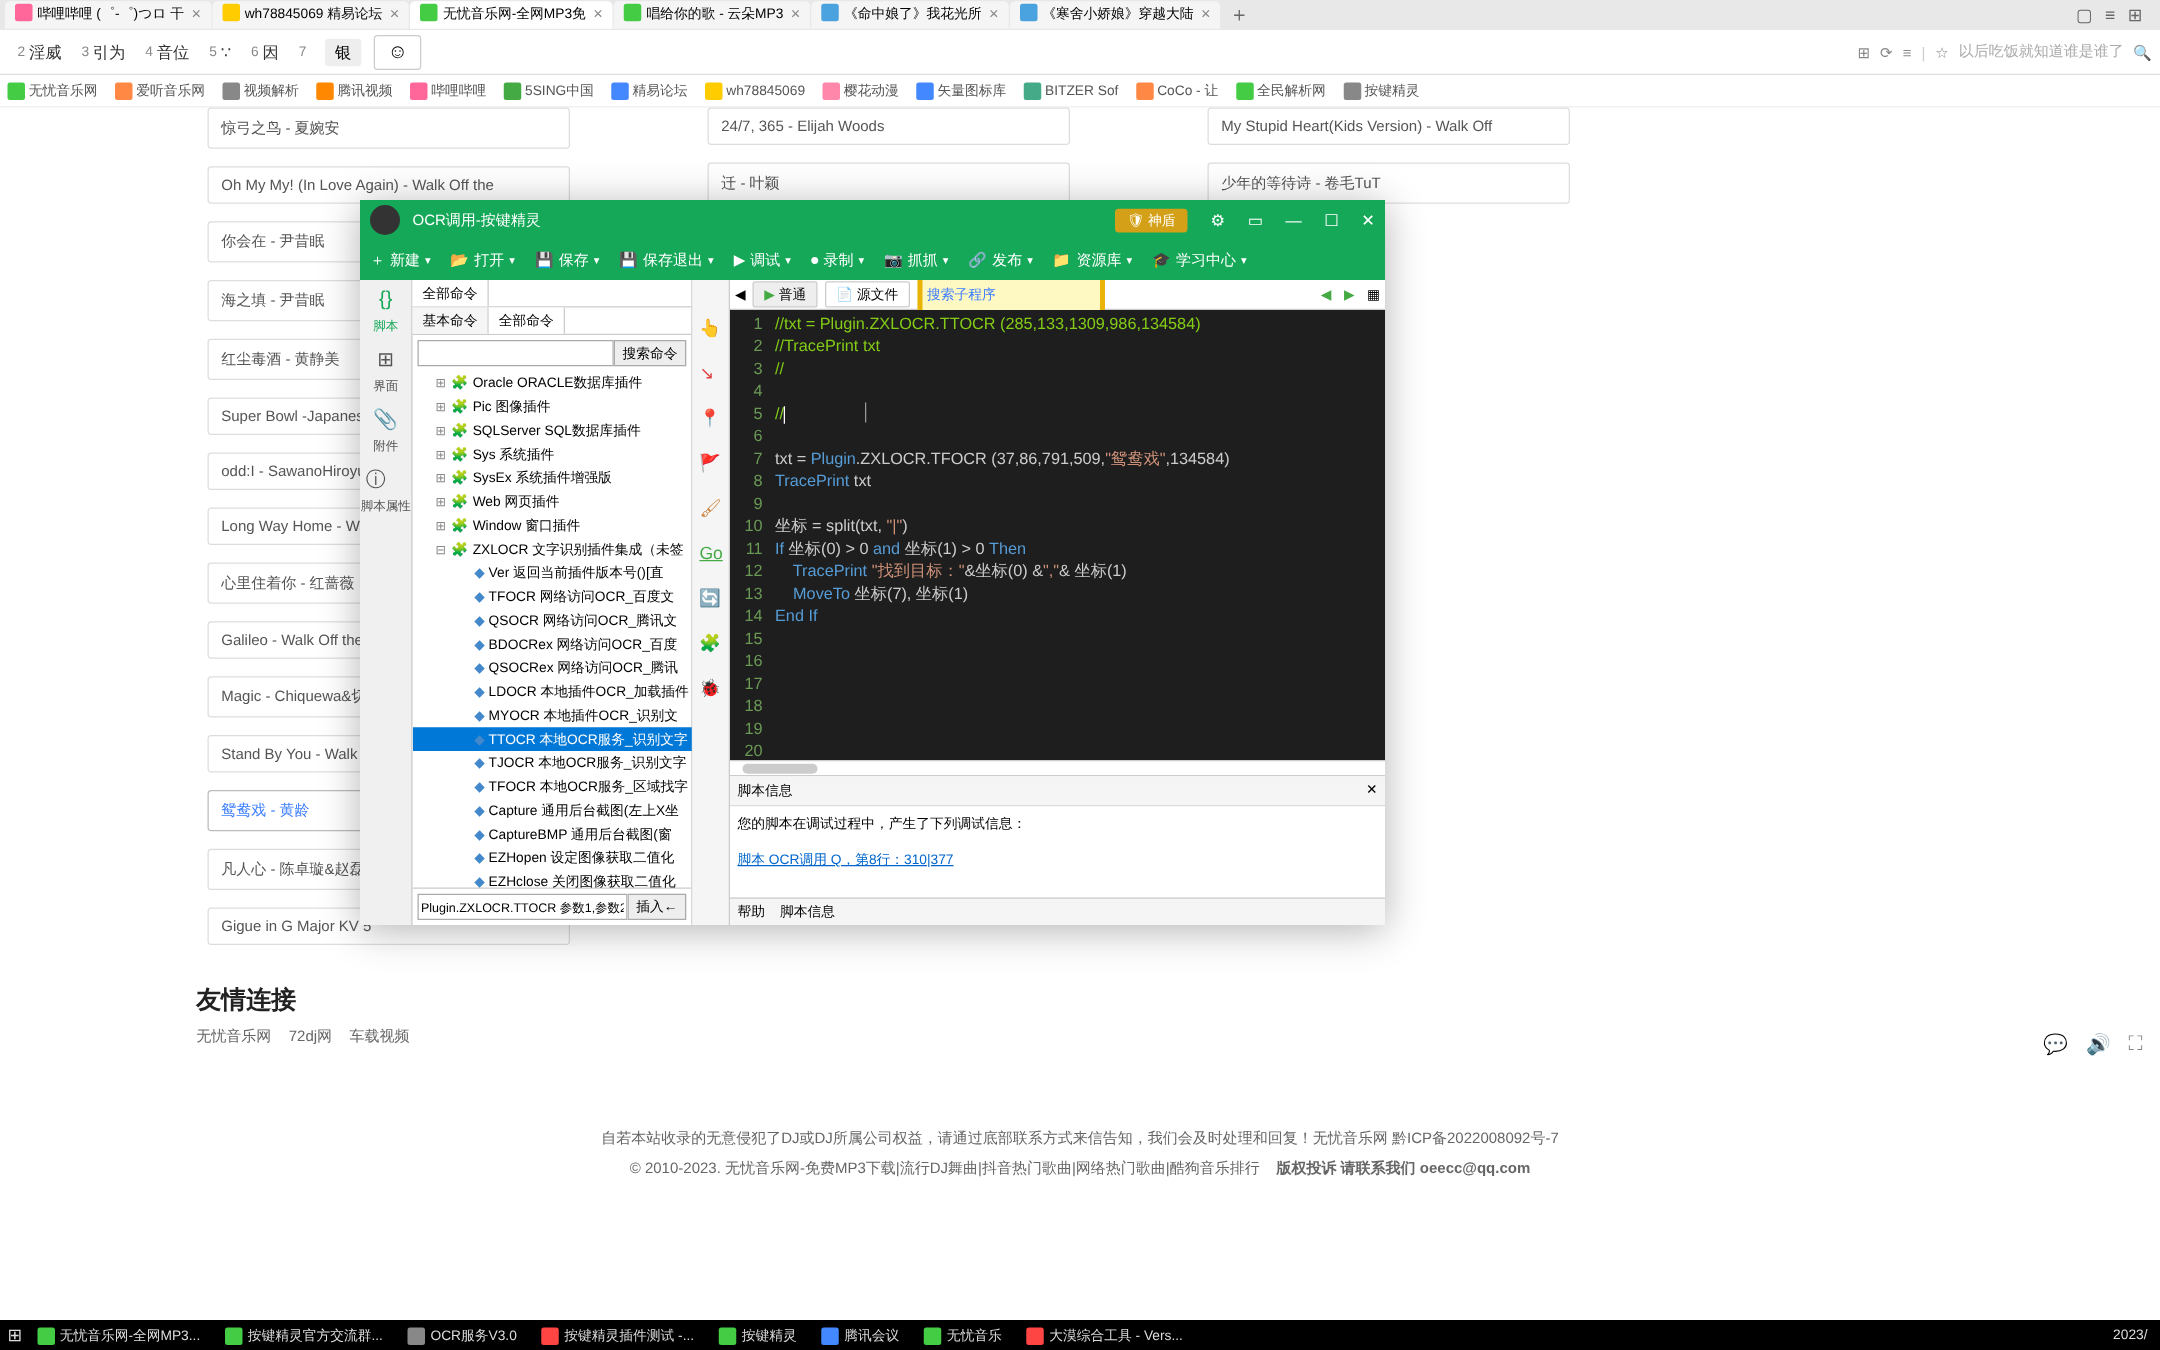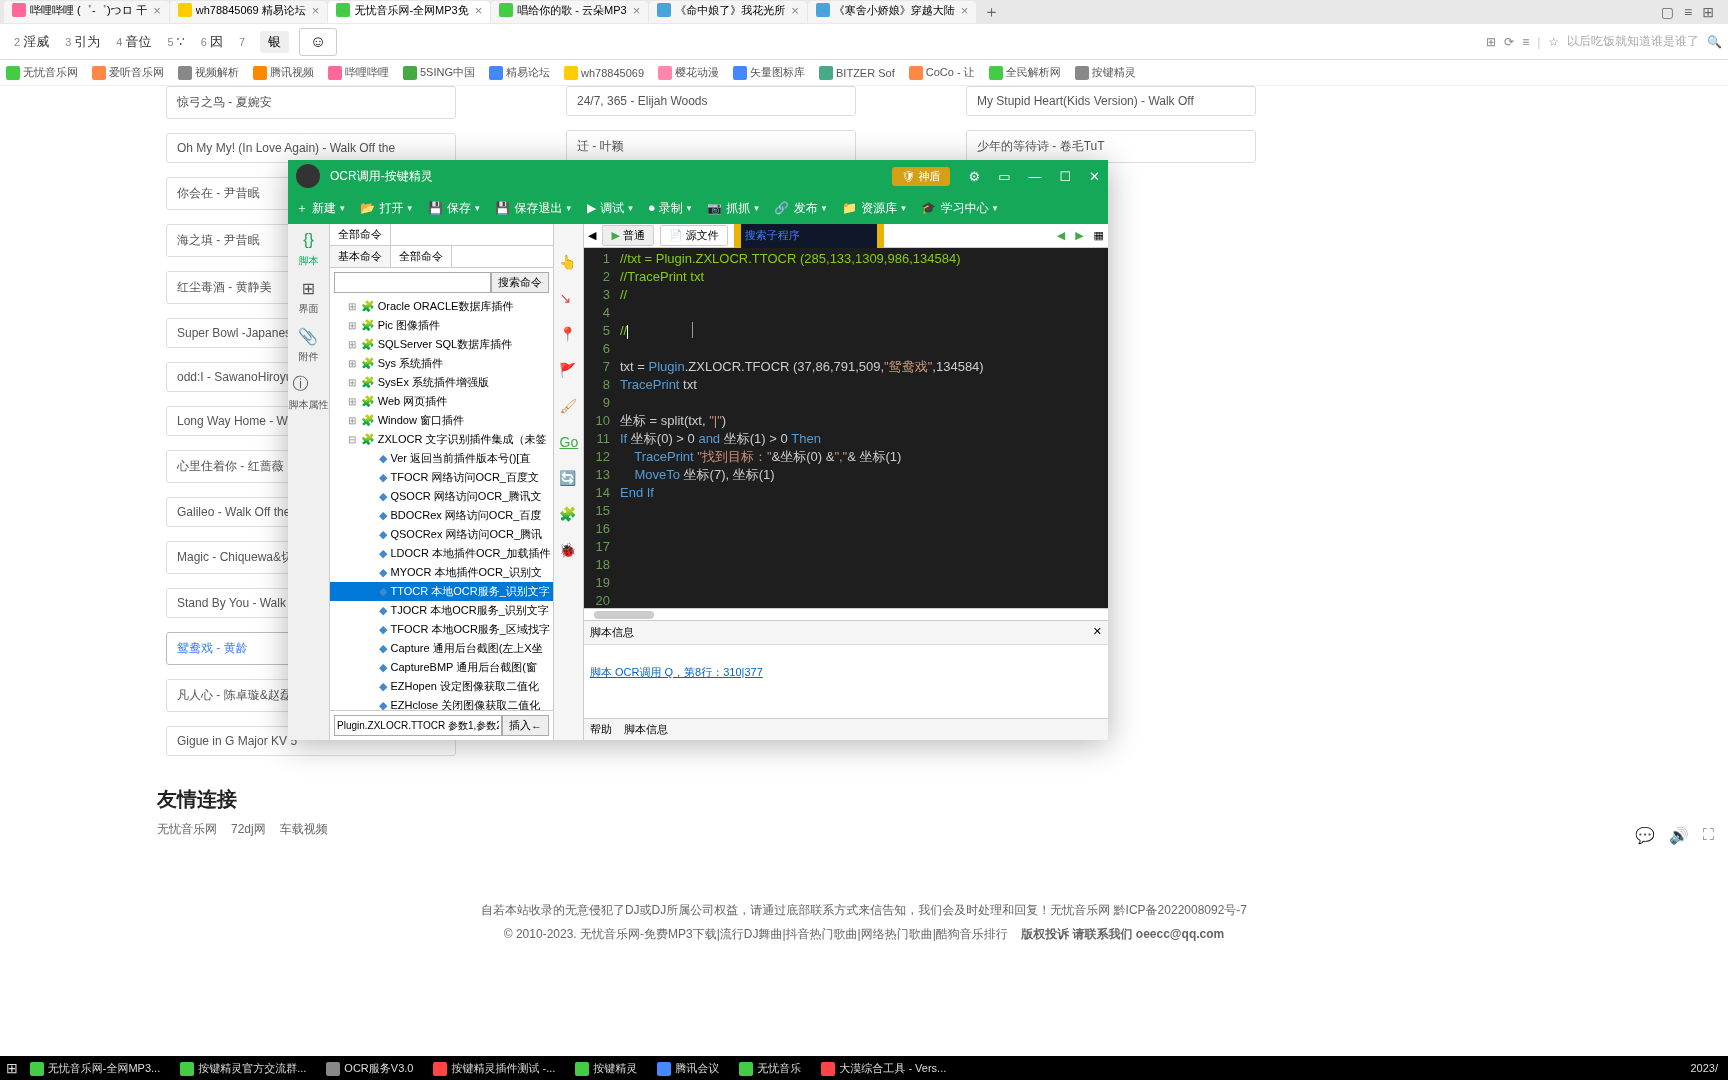--- a/index.html
+++ b/index.html
@@ -73,21 +73,21 @@
 .insert-input { flex: 1; border: 1px solid #aaa; padding: 2px; font-size: 10px; }
 .insert-btn { border: 1px solid #aaa; background: #eee; padding: 2px 6px; font-size: 11px; }
 
 .ide-gutter { width: 30px; background: #f5f5f5; border-right: 1px solid #ccc; display: flex; flex-direction: column; align-items: center; padding-top: 30px; gap: 18px; }
 .gutter-icon { width: 18px; height: 18px; font-size: 14px; }
 
 .ide-right { flex: 1; display: flex; flex-direction: column; }
 .editor-tabs { height: 24px; display: flex; align-items: center; font-size: 11px; border-bottom: 1px solid #ccc; padding: 0 4px; gap: 6px; }
 .etab { padding: 2px 8px; border: 1px solid #ccc; background: #eee; border-radius: 2px; display: flex; align-items: center; gap: 3px; }
 .etab.active { background: #fff; }
-.etab-combo { border: 7px solid #eab308; padding: 15px 4px; background: #0f172a; width: 150px; font-size: 11px; color: #3d7eff; }
+.etab-combo { border: 4px solid #eab308; padding: 15px 4px; background: #fef9c3; width: 150px; font-size: 11px; color: #3d7eff; }
 .etab-nav { margin-left: auto; display: flex; gap: 10px; }
 
 .editor { flex: 1; background: #1e1e1e; color: #ccc; font-family: Consolas, monospace; font-size: 13px; display: flex; overflow: hidden; position: relative; }
 .gutter { width: 30px; text-align: right; color: #6a9955; padding: 2px 4px 0 0; line-height: 18px; background: #1e1e1e; }
 .code { flex: 1; padding: 2px 6px; line-height: 18px; white-space: pre; }
 .c-comment { color: #84cc16; }
 .c-kw { color: #569cd6; }
 .c-fn { color: #569cd6; }
 .c-str { color: #ce9178; }
 .cursor { display: inline-block; width: 1px; height: 14px; background: #fff; vertical-align: middle; }
@@ -559,21 +559,21 @@
       </div>
       <div class="scroll-h">
           <div class="scroll-thumb"></div>
         </div>
       <div class="info-panel">
         <div class="info-header">
           <span>脚本信息</span>
           <span>✕</span>
         </div>
         <div class="info-body">
-          <br>
+          <div>您的脚本在调试过程中，产生了下列调试信息：</div><br>
           <a class="info-link">脚本 OCR调用 Q，第8行：310|377</a>
         </div>
         <div class="info-tabs">
           <span>帮助</span>
           <span>脚本信息</span>
         </div>
       </div>
     </div>
   </div>
 </div>

